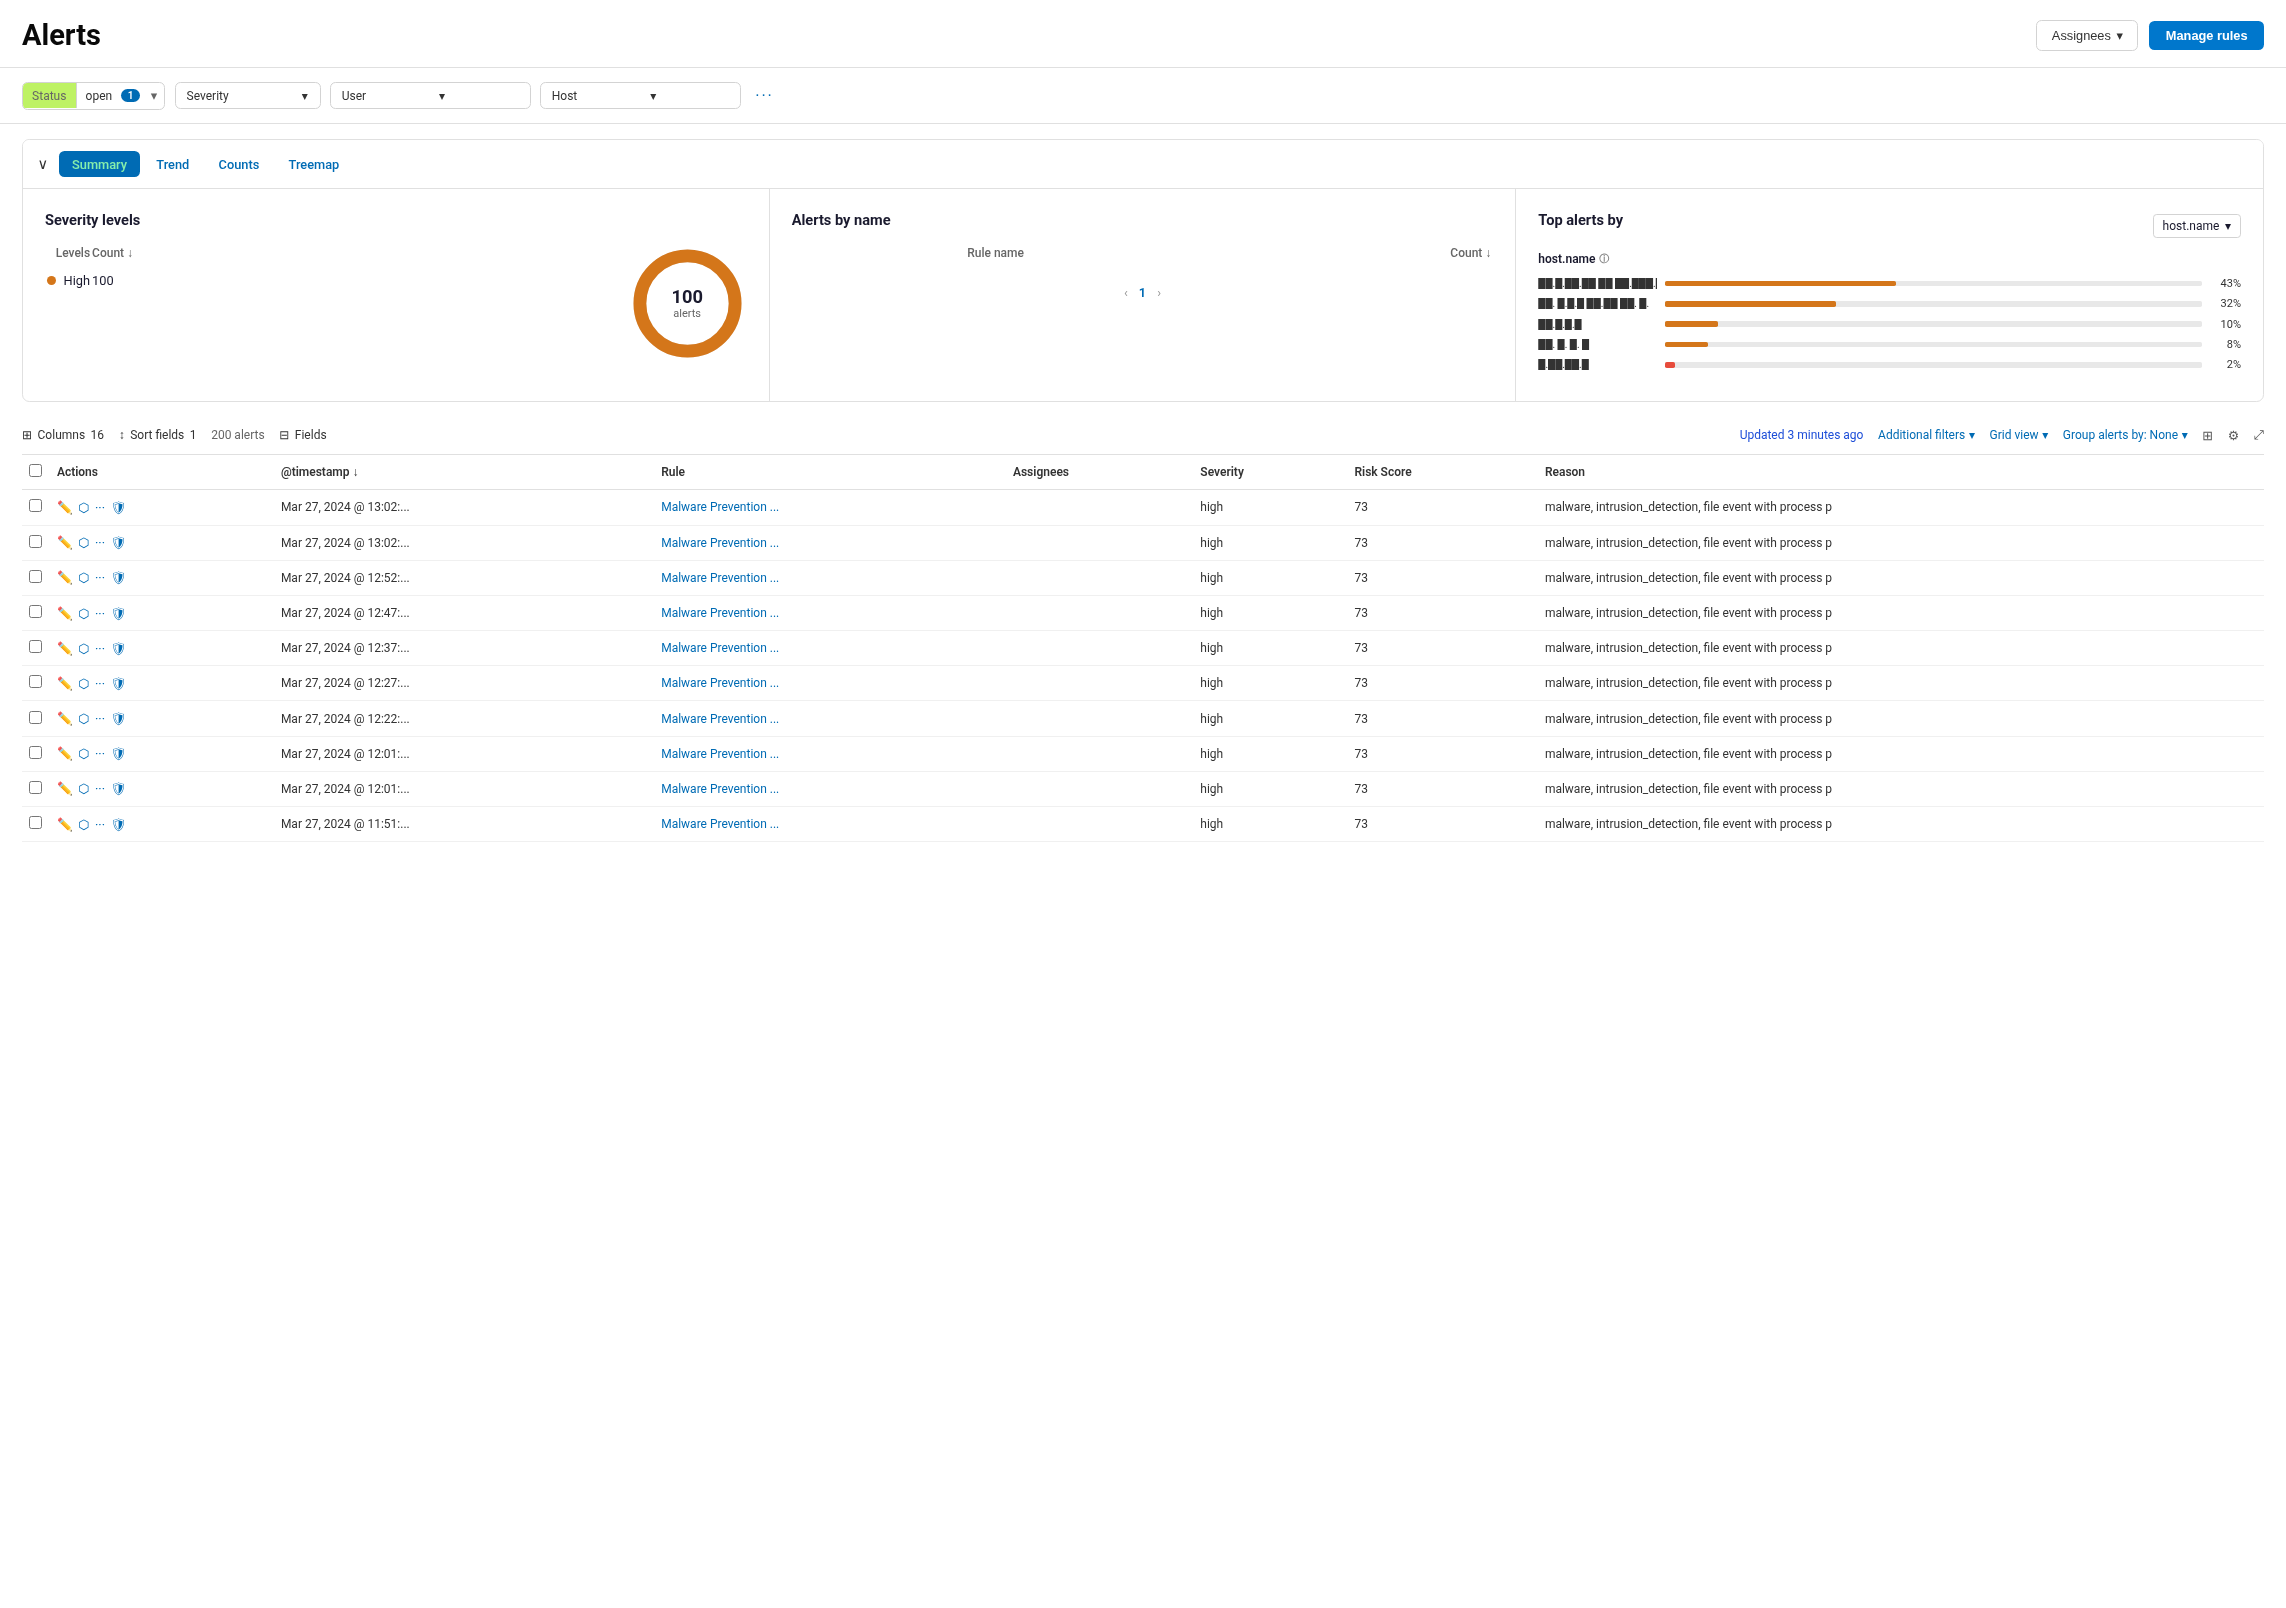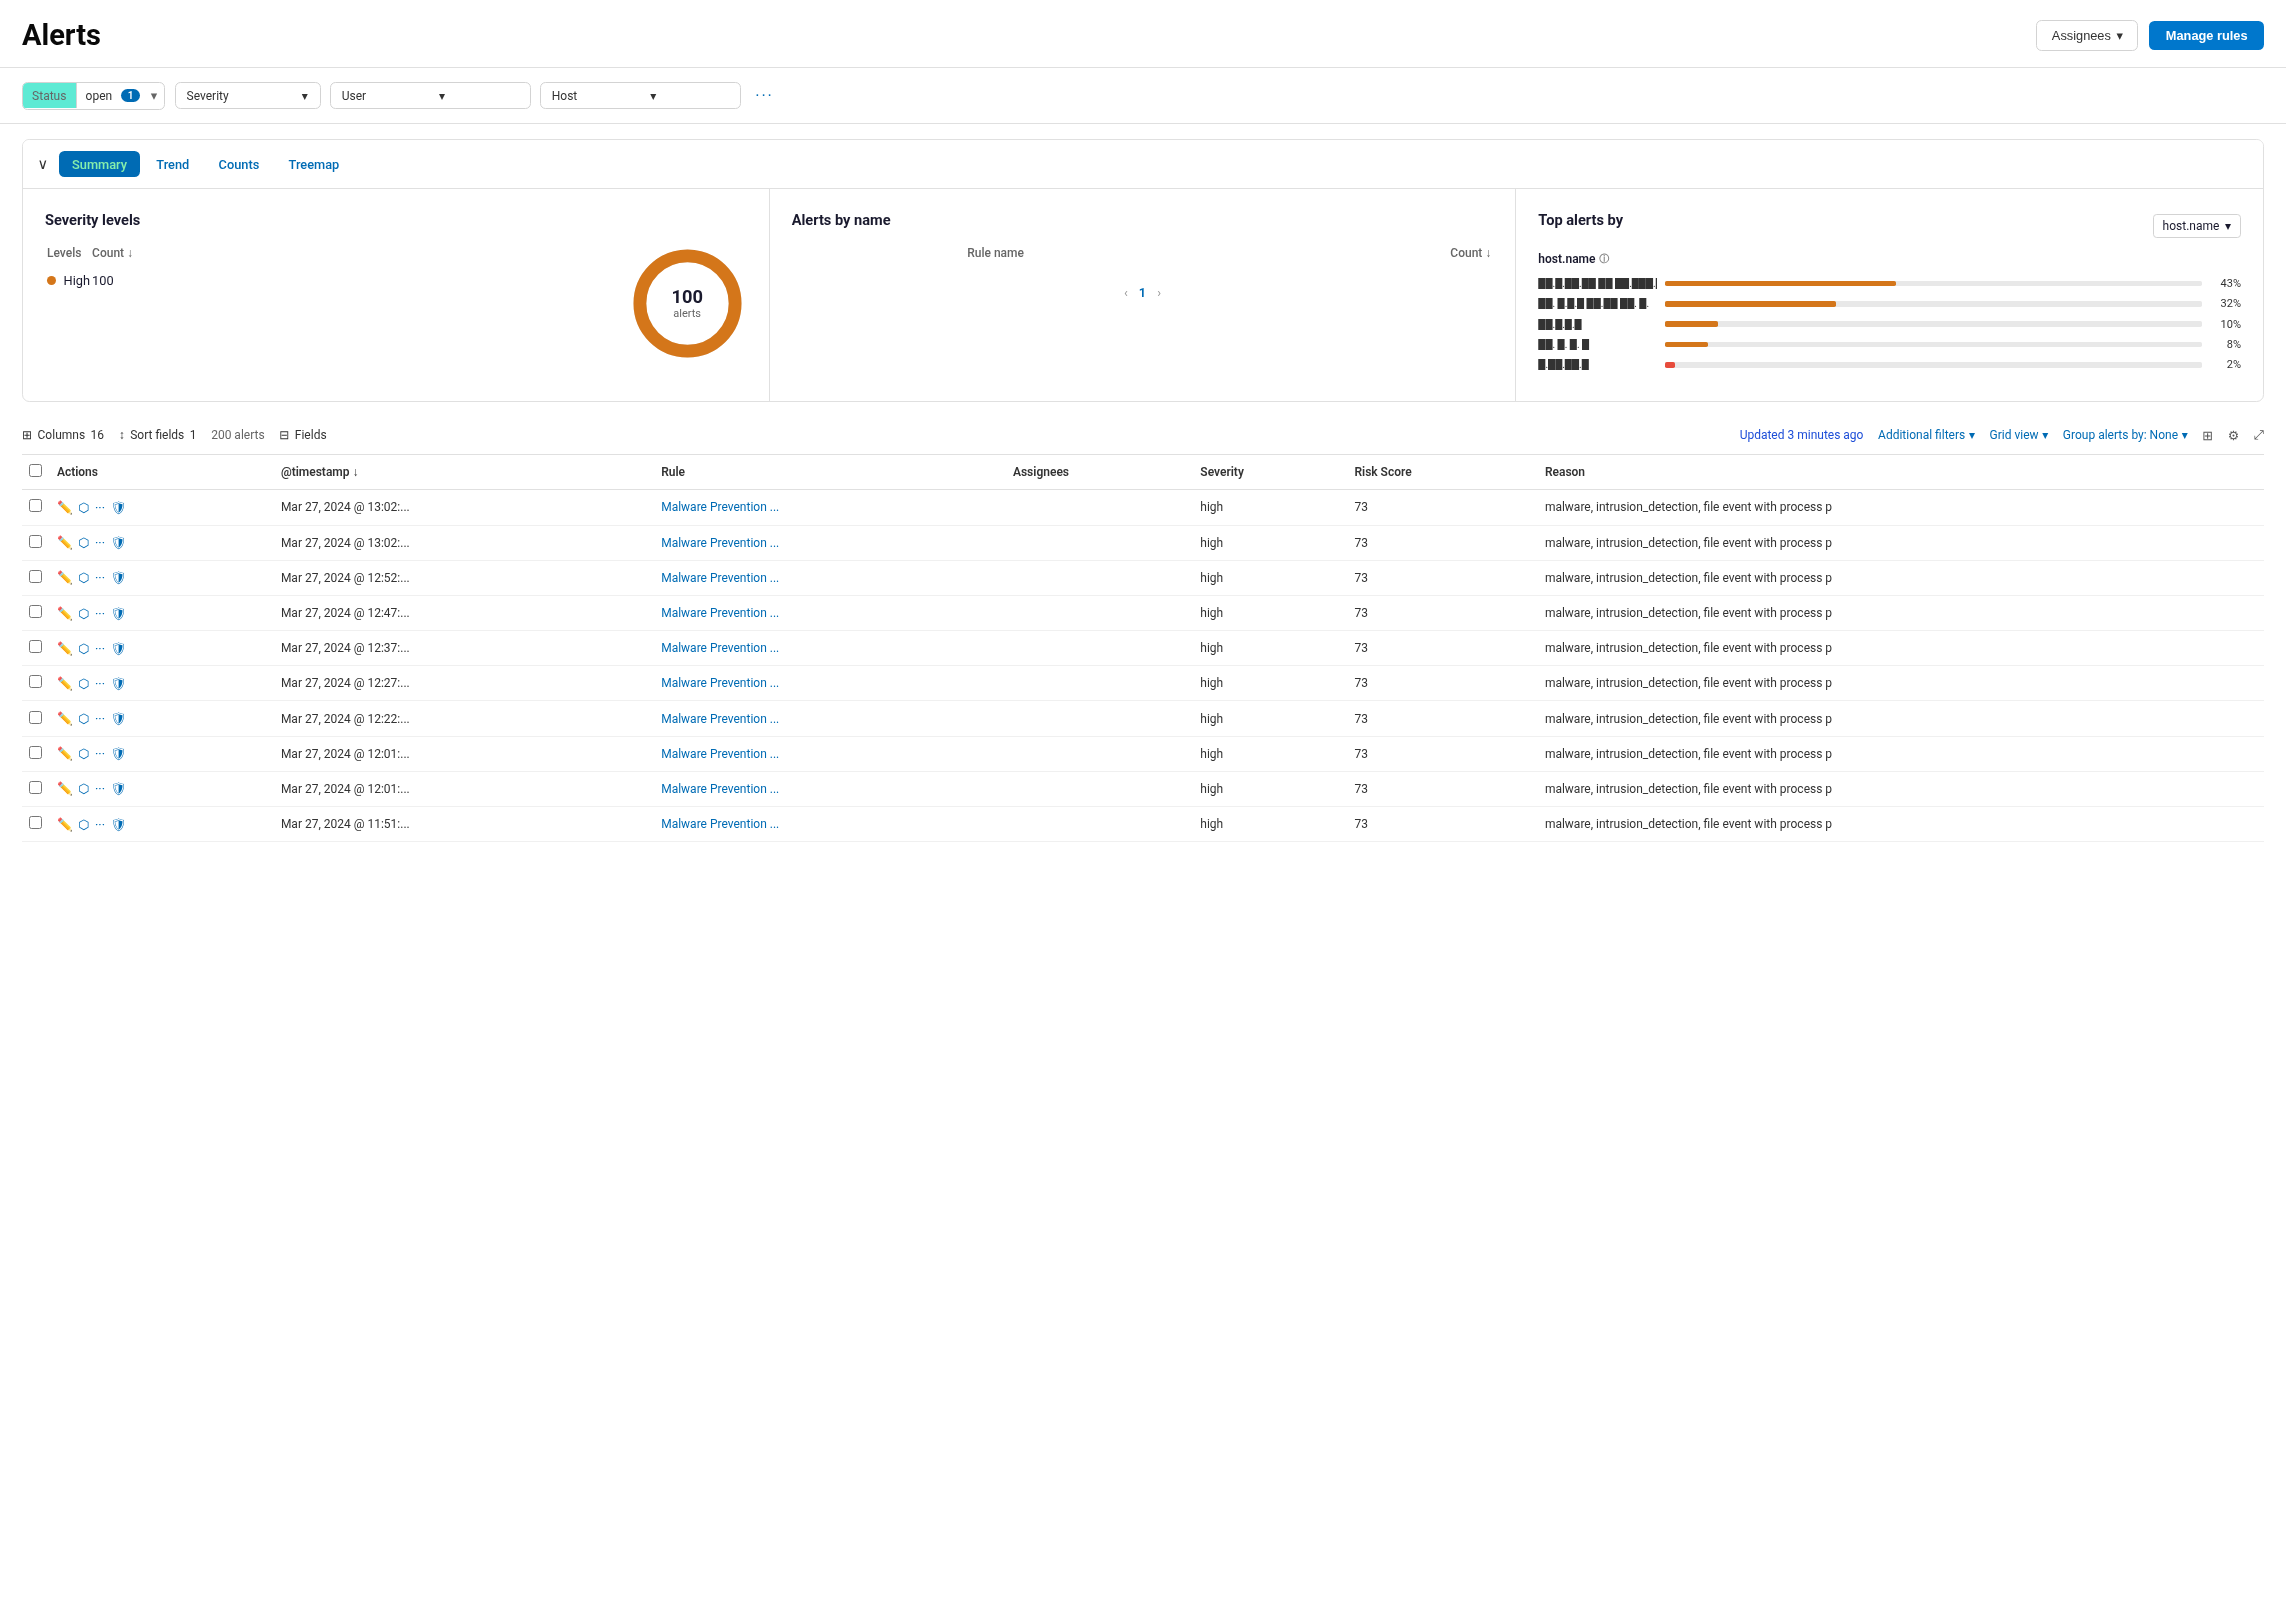--- a/index.html
+++ b/index.html
@@ -7,42 +7,42 @@
     
     .page-header { display: flex; align-items: center; justify-content: space-between; padding: 18.3px 22px 14.6px; border-bottom: 0.9px solid #e0e0e0; }
     .page-title { font-size: 29px; font-weight: 700; color: #0a0a0a; }
     .header-actions { display: flex; gap: 11px; align-items: center; }
     
     .assignees-btn { display: flex; align-items: center; gap: 5.5px; padding: 7.3px 14.6px; border: 0.9px solid #d3d3d3; border-radius: 5.5px; background: #fff; cursor: pointer; font-size: 12.8px; color: #333; }
     .manage-rules-btn { padding: 7.3px 16.4px; background: #0077cc; color: #fff; border: none; border-radius: 5.5px; cursor: pointer; font-size: 12.8px; font-weight: 600; }
     
     .filters-bar { display: flex; align-items: center; gap: 9.1px; padding: 12.8px 22px; border-bottom: 0.9px solid #e0e0e0; }
     .filter-group { display: flex; align-items: center; border: 0.9px solid #d3d3d3; border-radius: 5.5px; overflow: hidden; background: #fff; }
-    .filter-label { padding: 5.5px 9.1px; background: #5eead4; font-size: 12px; color: #666; border-right: 0.9px solid #d3d3d3; }
+    .filter-label { padding: 5.5px 9.1px; background: #bef264; font-size: 12px; color: #666; border-right: 0.9px solid #d3d3d3; }
     .filter-value { padding: 5.5px 9.1px; font-size: 12px; color: #333; }
     .filter-badge { background: #006bb4; color: #fff; border-radius: 9.1px; padding: 0.9px 6.4px; font-size: 10px; font-weight: 600; margin-right: 3.7px; }
     .filter-chevron { padding: 5.5px 7.3px; color: #666; }
     .filter-dropdown { display: flex; align-items: center; border: 0.9px solid #d3d3d3; border-radius: 5.5px; padding: 5.5px 11px; background: #fff; cursor: pointer; gap: 73px; font-size: 12px; color: #333; min-width: 146px; }
     .filter-dropdown-wide { min-width: 201px; }
     .more-filters { color: #006bb4; padding: 5.5px; cursor: pointer; font-size: 16.4px; letter-spacing: 1.8px; }
     
     .visualization-section { margin: 14.6px 22px; border: 0.9px solid #e0e0e0; border-radius: 7.3px; overflow: hidden; }
     .viz-tabs { display: flex; align-items: center; padding: 11px 14.6px; gap: 3.7px; border-bottom: 0.9px solid #e0e0e0; background: #fff; }
     .collapse-btn { color: #333; cursor: pointer; margin-right: 7.3px; font-size: 14.6px; }
     .viz-tab { padding: 5.5px 12.8px; border-radius: 5.5px; cursor: pointer; font-size: 12.8px; color: #006bb4; font-weight: 500; }
     .viz-tab.active { background: #006bb4; color: #86efac; }
     
     .viz-panels { display: grid; grid-template-columns: 1fr 1fr 1fr; gap: 0; }
     .viz-panel { padding: 22px; border-right: 0.9px solid #e0e0e0; }
     .viz-panel:last-child { border-right: none; }
     .panel-title { font-size: 14.6px; font-weight: 700; margin-bottom: 14.6px; }
     
     
     .severity-table { width: 100%; }
-    .severity-table th { font-size: 12px; color: #666; font-weight: 500; padding-bottom: 7.3px; text-align: left; }
+    .severity-table th { font-size: 12px; color: #666; font-weight: 500; padding-bottom: 7.3px; text-align: right; }
     .severity-table td { font-size: 12.8px; padding: 3.7px 0; }
     .severity-dot { width: 9.1px; height: 9.1px; border-radius: 50%; background: #d4761a; display: inline-block; margin-right: 5.5px; }
     
     
     .donut-wrapper { position: relative; width: 119px; height: 119px; }
     .donut-label { position: absolute; top: 50%; left: 50%; transform: translate(-50%, -50%); text-align: center; }
     .donut-label .count { font-size: 18.3px; font-weight: 700; }
     .donut-label .sub { font-size: 11px; color: #666; }
     
     

